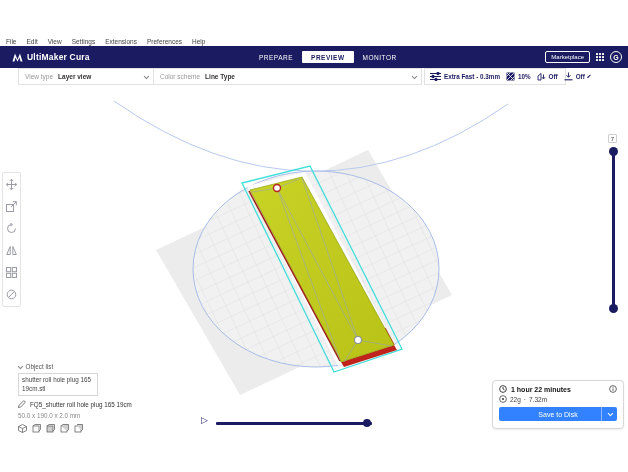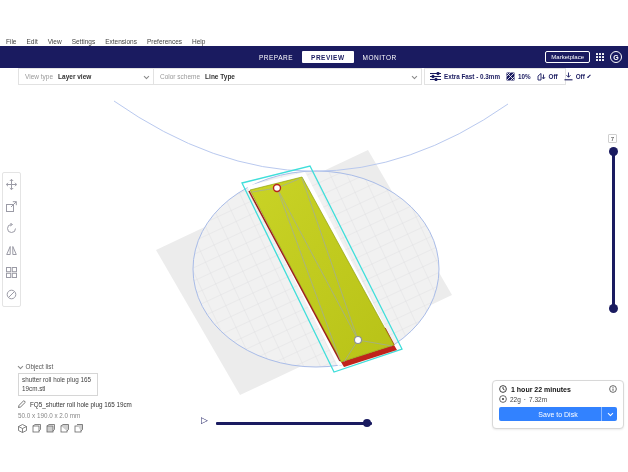--- a/index.html
+++ b/index.html
@@ -85,20 +85,26 @@
     <span>File</span>
     <span>Edit</span>
     <span>View</span>
     <span>Settings</span>
     <span>Extensions</span>
     <span>Preferences</span>
     <span>Help</span>
   </div>
 
   <div class="header">
+    <div class="logo">
+      <svg width="11" height="9" viewBox="0 0 11 9">
+        <path d="M0.5,8.5 L3,0.5 L5.5,6.5 L8,0.5 L10.5,8.5 L8.5,8.5 L7.5,4.5 L5.5,8.8 L3.5,4.5 L2.5,8.5 Z" fill="#fff"></path>
+      </svg>
+      <span class="logo-title">UltiMaker Cura</span>
+    </div>
     <div class="tabs">
       <span class="tab">PREPARE</span>
       <span class="tab active">PREVIEW</span>
       <span class="tab">MONITOR</span>
     </div>
     <div class="hdr-right">
       <span class="mkt-btn">Marketplace</span>
       <span class="grid-icon">
         <i></i>
           <i></i>

